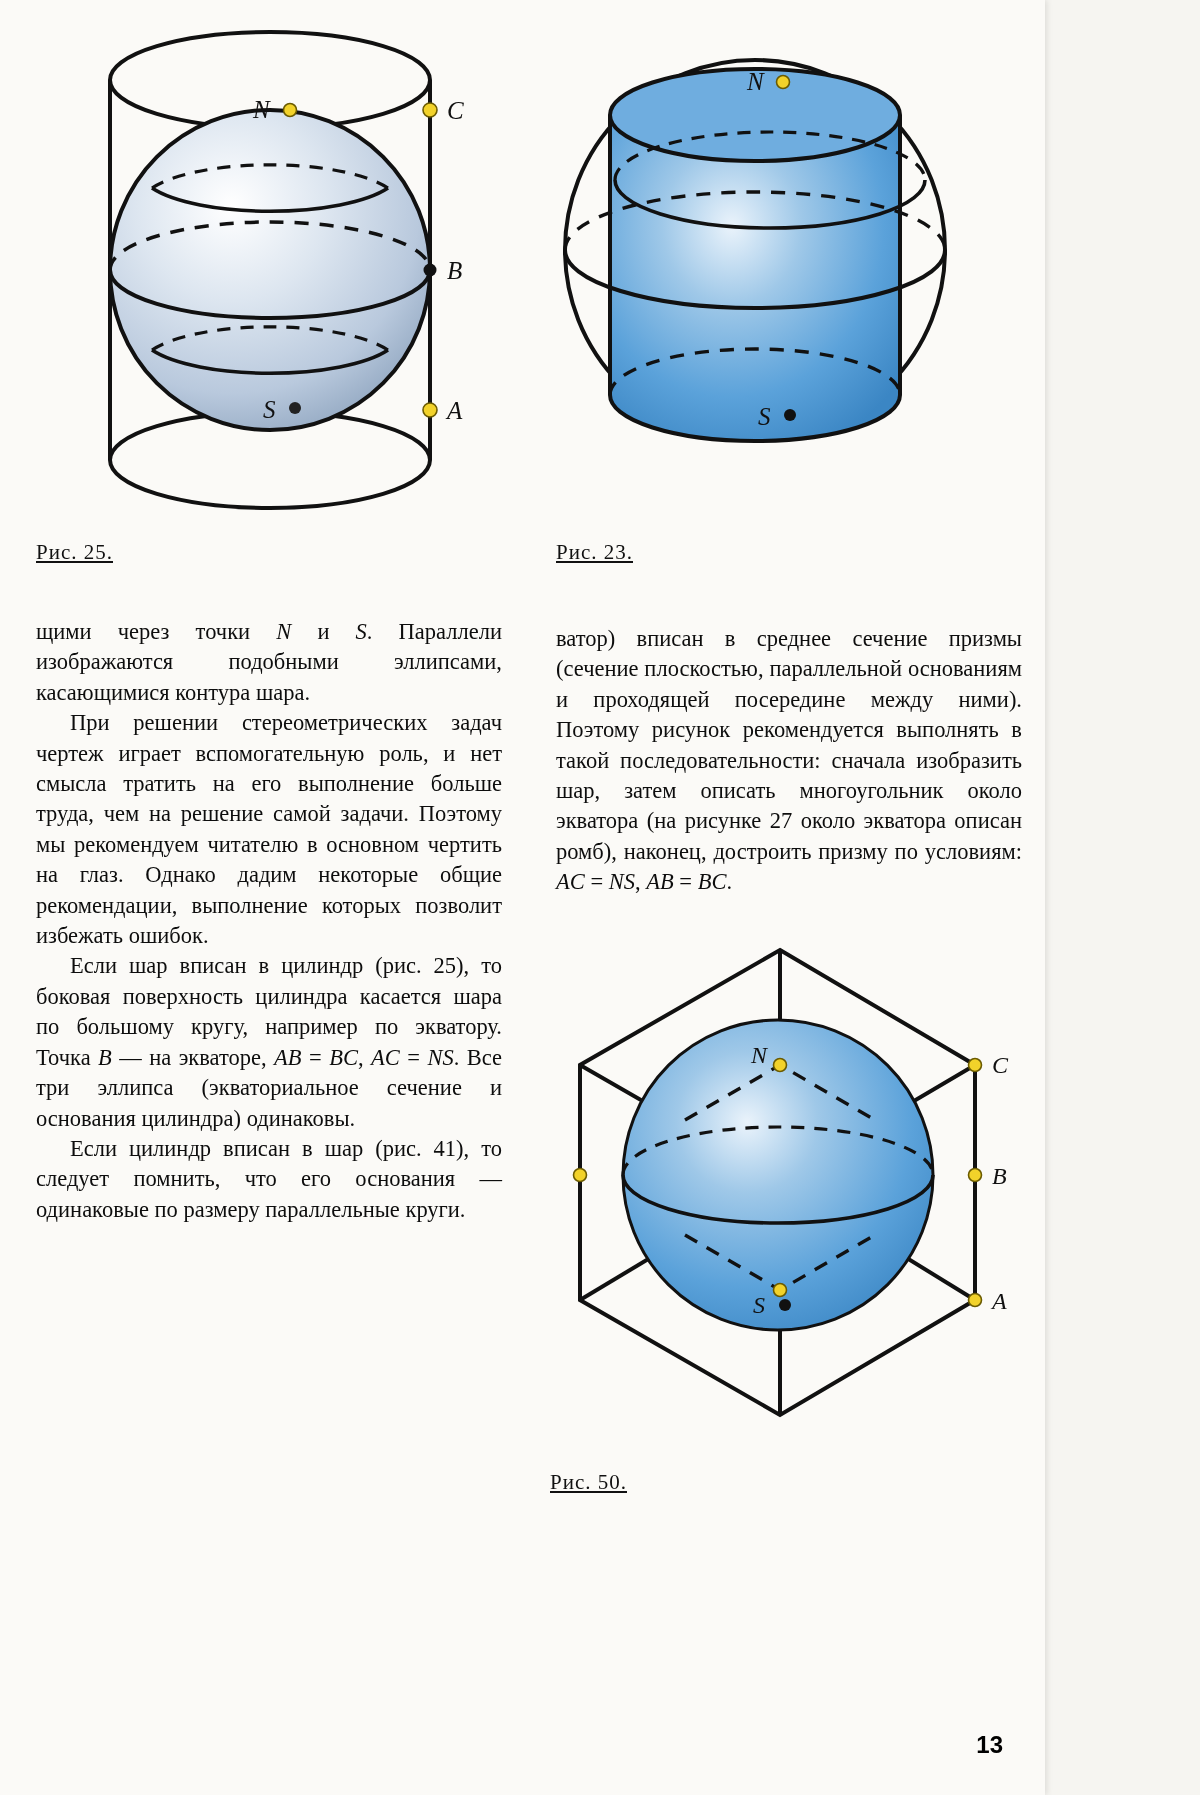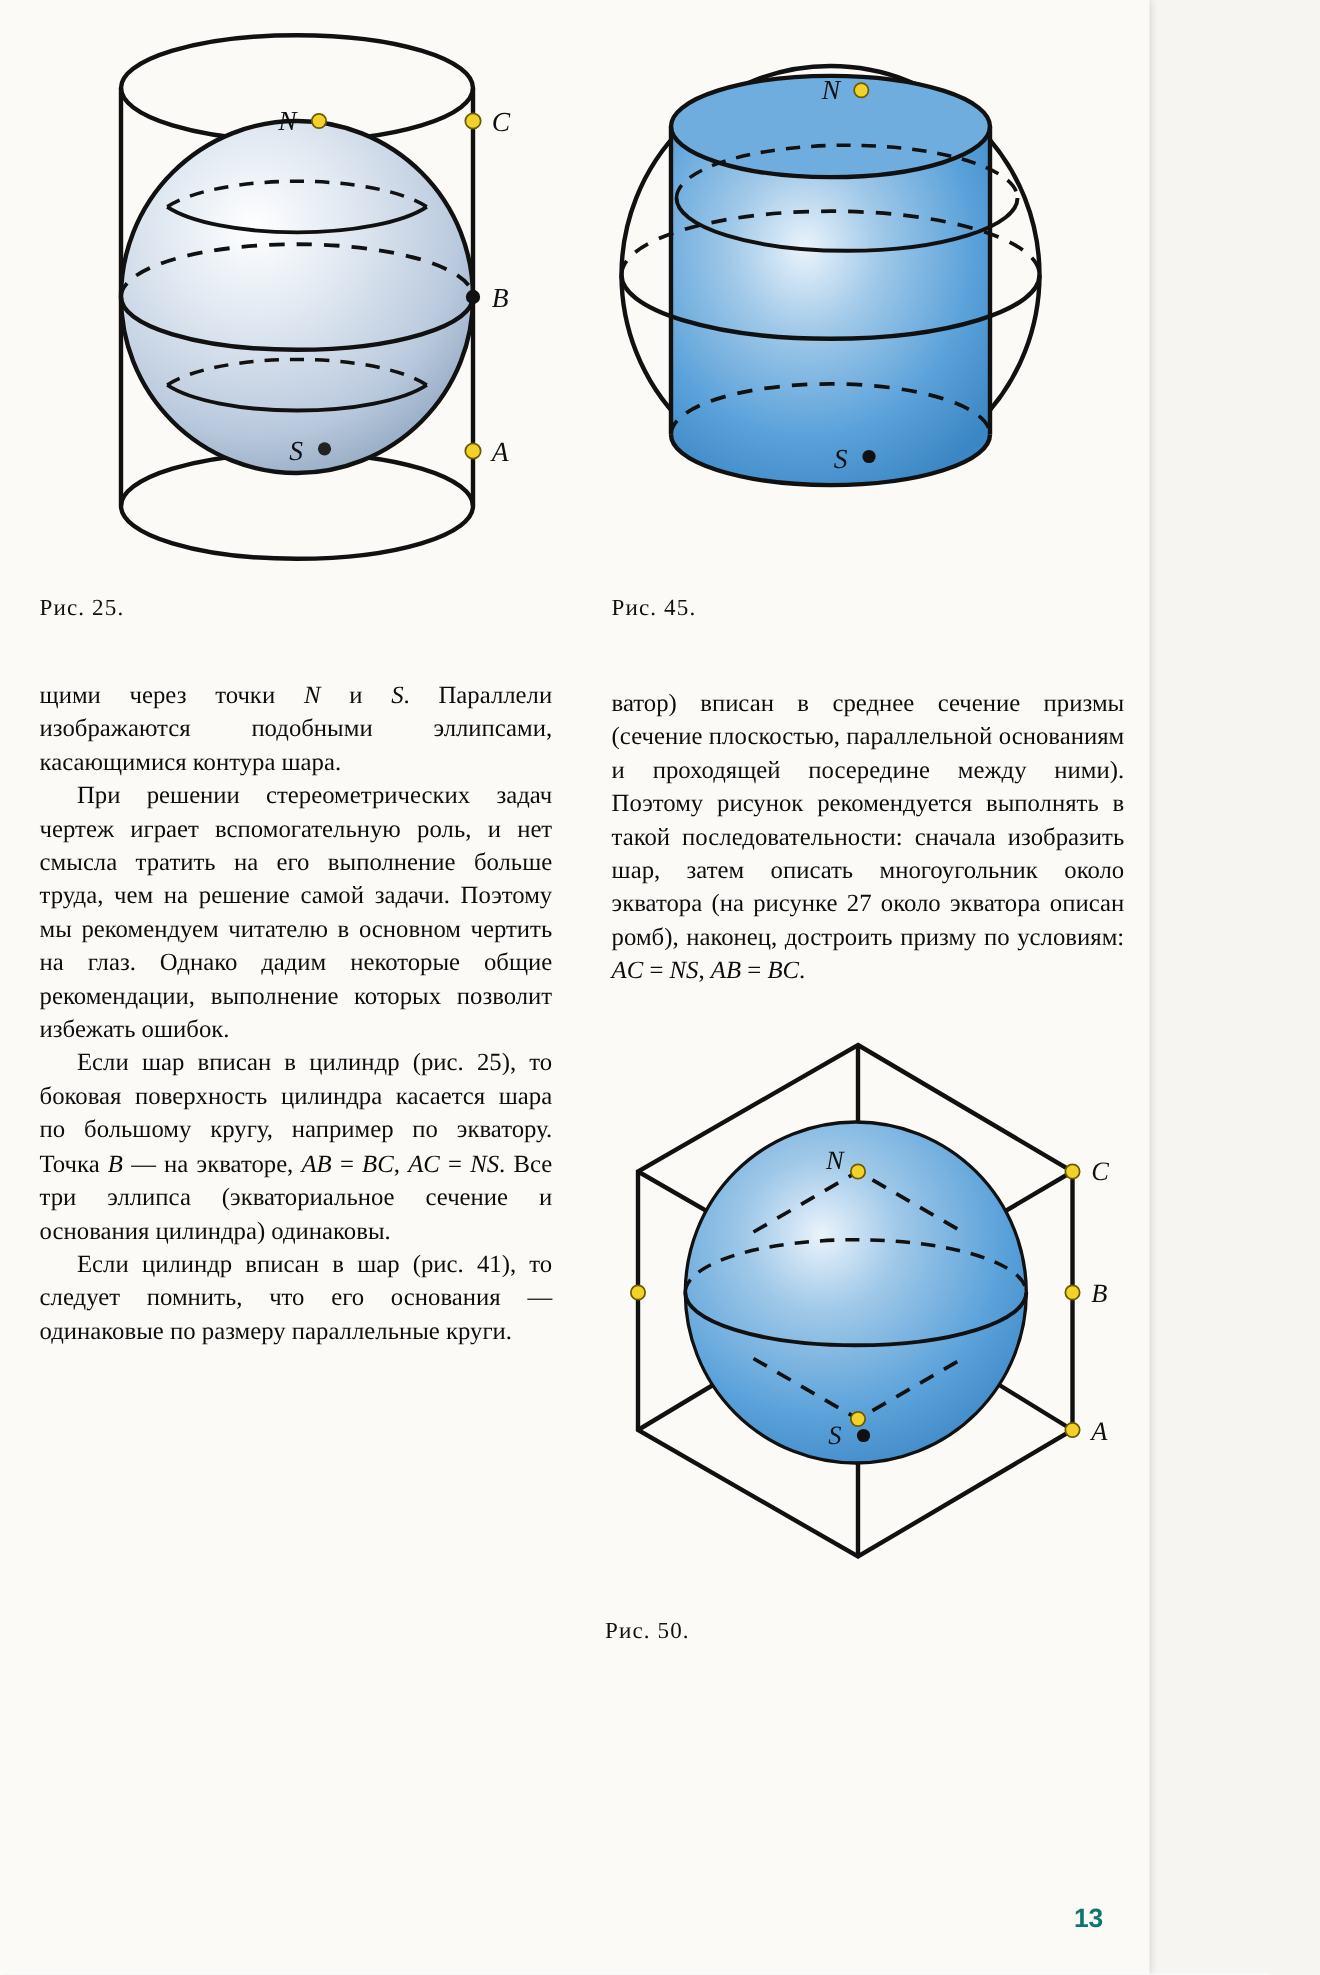--- a/index.html
+++ b/index.html
@@ -42,20 +42,21 @@
   .fig-25 { left: 35px; top: 20px; width: 470px; height: 510px; }
   .fig-26 { left: 540px; top: 20px; width: 480px; height: 500px; }
   .fig-27 { left: 545px; top: 915px; width: 480px; height: 520px; }
 
   .caption {
     position: absolute;
     font-family: "Liberation Serif", serif;
     font-size: 21px;
     letter-spacing: 1px;
     color: #111;
+    text-decoration: underline;
   }
   .cap-25 { left: 36px; top: 540px; }
   .cap-26 { left: 556px; top: 540px; }
   .cap-27 { left: 550px; top: 1470px; }
 
   .col {
     position: absolute;
     width: 466px;
     font-family: "Liberation Serif", serif;
     font-size: 22.5px;
@@ -73,21 +74,21 @@
   .col p.indent {
     text-indent: 34px;
   }
   .page-number {
     position: absolute;
     right: 42px;
     bottom: 36px;
     font-family: "Liberation Sans", sans-serif;
     font-weight: bold;
     font-size: 24px;
-    color: #0f766e;
+    color: #000000;
   }
   svg { display: block; }
 </style>
 </head>
 <body>
 
 <div class="page">
   <div class="sheet">
 
     <div class="figure-row">
@@ -174,21 +175,21 @@
           <path d="M75,160 A155,48 0 0 1 385,160" fill="none" stroke="#111" stroke-width="3.2" stroke-dasharray="13 10"></path>
 
           <circle cx="243" cy="62" r="6.5" fill="#f2d22a" stroke="#6b5b00" stroke-width="1.6"></circle>
           <circle cx="250" cy="395" r="6" fill="#111"></circle>
           <text x="207" y="70" font-family="Liberation Serif, serif" font-size="25" font-style="italic" fill="#111">N</text>
           <text x="218" y="405" font-family="Liberation Serif, serif" font-size="25" font-style="italic" fill="#111">S</text>
         </svg>
       </div>
 
       <div class="caption cap-25">Рис.  25.</div>
-      <div class="caption cap-26">Рис.  45.</div>
+      <div class="caption cap-26">Рис.  23.</div>
     </div>
 
     <div class="fig fig-27">
       <svg width="480" height="520" viewBox="0 0 480 520">
         <defs>
           <radialGradient id="gSphere27" cx="40%" cy="33%" r="76%">
             <stop offset="0%" stop-color="#eaf3fb"></stop>
             <stop offset="30%" stop-color="#9fc8e8"></stop>
             <stop offset="70%" stop-color="#5ba2da"></stop>
             <stop offset="100%" stop-color="#3b86c4"></stop>

